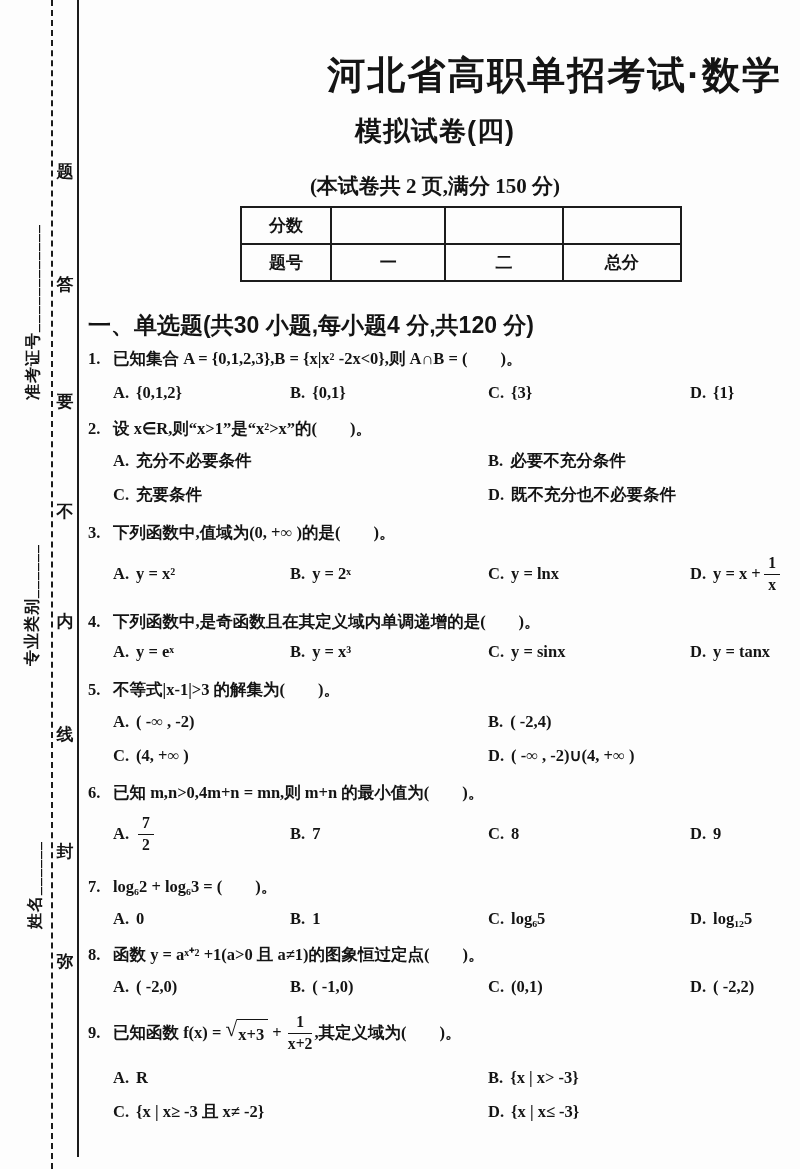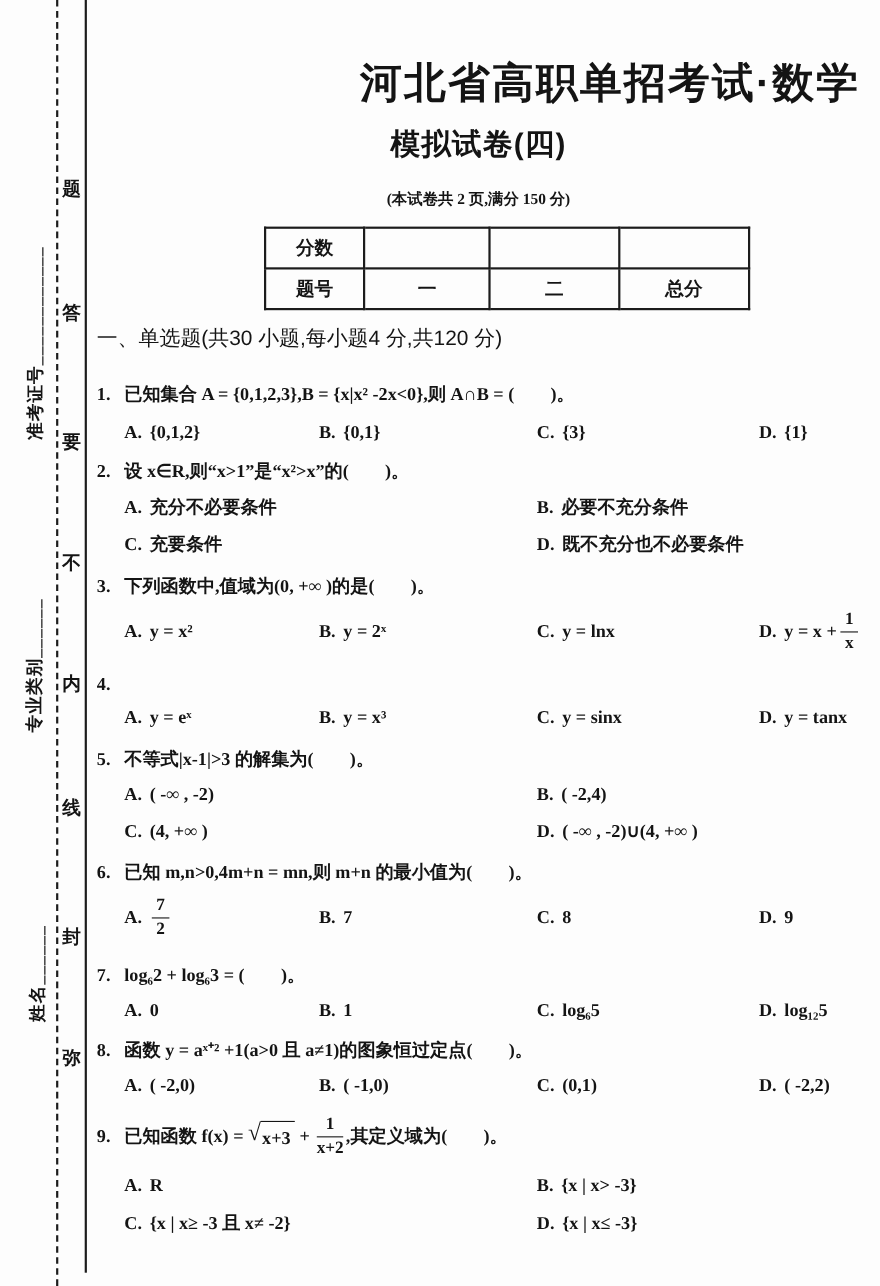--- a/index.html
+++ b/index.html
@@ -24,36 +24,36 @@
   .title1{
     margin:0;position:absolute;top:50px;left:0;width:100%;text-align:right;
     font-family:"Liberation Sans",sans-serif;font-size:38px;font-weight:bold;letter-spacing:2px;
   }
   .title2{
     margin:0;position:absolute;top:113px;left:0;width:100%;text-align:center;
     font-family:"Liberation Sans",sans-serif;font-size:27px;font-weight:bold;letter-spacing:1px;
   }
   .note{
     position:absolute;top:172px;left:0;width:100%;text-align:center;
-    font-size:14px;font-weight:bold;white-space:pre-wrap;
+    font-size:21px;font-weight:bold;white-space:pre-wrap;
   }
   table.score-table{
     position:absolute;top:206px;left:152px;width:442px;border-collapse:collapse;
     font-family:"Liberation Sans",sans-serif;font-size:17px;font-weight:bold;
   }
   table.score-table td{
     border:2px solid #1c1c1c;height:35px;text-align:center;vertical-align:middle;padding:0;
   }
   table.score-table td.c0{width:90px;}
   table.score-table td.c1{width:115px;}
   table.score-table td.c2{width:118px;}
   table.score-table td.c3{width:119px;}
   .section{
-    position:absolute;top:295px;left:0;
-    font-family:"Liberation Sans",sans-serif;font-size:19px;font-weight:normal;white-space:pre-wrap;
+    position:absolute;top:310px;left:0;
+    font-family:"Liberation Sans",sans-serif;font-size:23px;font-weight:bold;white-space:pre-wrap;
   }
   
   .q{position:absolute;left:0;width:694px;font-size:16.5px;font-weight:600;}
   .stem-row{display:flex;align-items:center;line-height:26px;}
   .qno{flex:0 0 25px;}
   .stem{white-space:pre-wrap;}
   .opts{display:grid;padding-left:25px;line-height:26px;align-items:center;}
   .cols4{grid-template-columns:177px 198px 202px auto;}
   .cols2{grid-template-columns:375px auto;row-gap:8px;}
   .opt{display:flex;align-items:center;white-space:pre-wrap;}
@@ -149,20 +149,21 @@
         <span class="opt"><span class="olabel">A.</span><span class="otext">y = x²</span></span>
         <span class="opt"><span class="olabel">B.</span><span class="otext">y = 2ˣ</span></span>
         <span class="opt"><span class="olabel">C.</span><span class="otext">y = lnx</span></span>
         <span class="opt"><span class="olabel">D.</span><span class="otext">y = x + </span><span class="frac"><span class="num">1</span><span class="den">x</span></span></span>
       </div>
     </div>
 
     <div class="q" style="top:609px">
       <div class="stem-row">
         <span class="qno">4.</span>
+        <span class="stem">下列函数中,是奇函数且在其定义域内单调递增的是(        )。</span>
       </div>
       <div class="opts cols4" style="margin-top:4px">
         <span class="opt"><span class="olabel">A.</span><span class="otext">y = eˣ</span></span>
         <span class="opt"><span class="olabel">B.</span><span class="otext">y = x³</span></span>
         <span class="opt"><span class="olabel">C.</span><span class="otext">y = sinx</span></span>
         <span class="opt"><span class="olabel">D.</span><span class="otext">y = tanx</span></span>
       </div>
     </div>
 
     <div class="q" style="top:677px">

